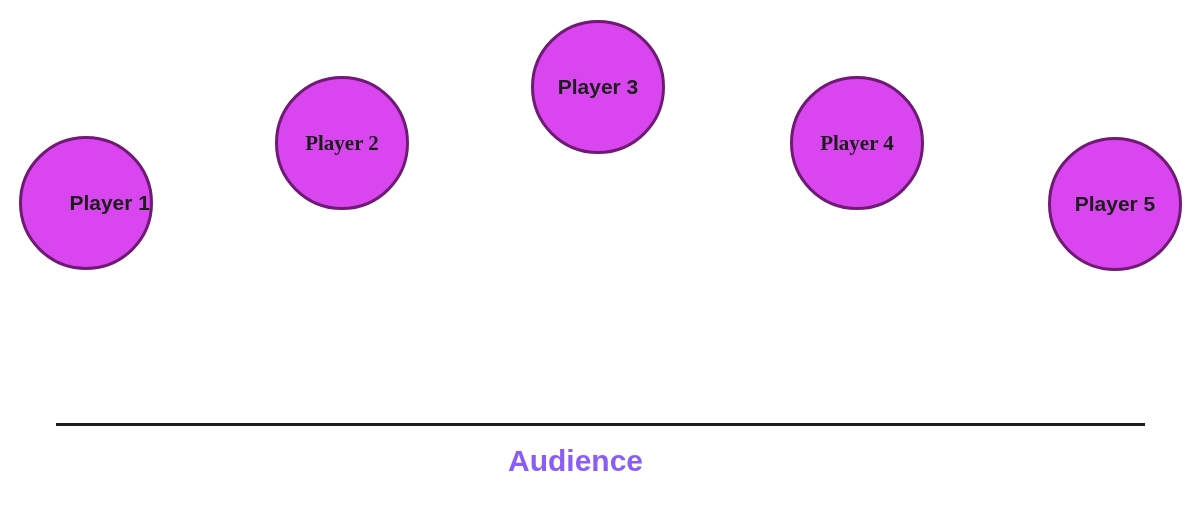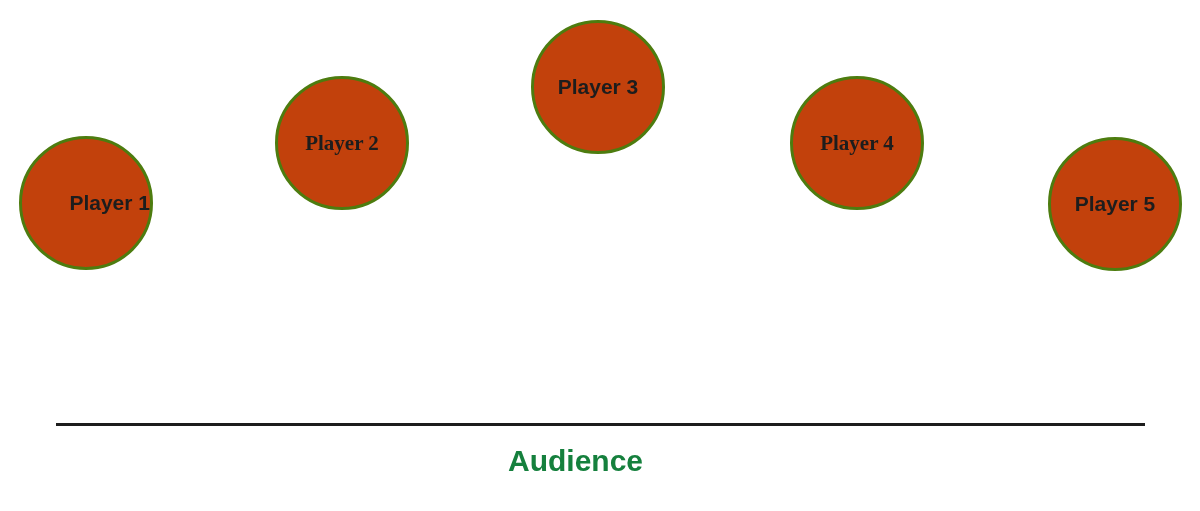--- a/index.html
+++ b/index.html
@@ -16,23 +16,23 @@
   }
   .stage {
     position: absolute;
     inset: 0;
   }
   .player-circle {
     position: absolute;
     width: 134px;
     height: 134px;
     box-sizing: border-box;
-    border: 3px solid #4d7c0f;
+    border: 3px solid #701a75;
     border-radius: 50%;
-    background: #c2410c;
+    background: #d946ef;
     display: flex;
     align-items: center;
     justify-content: center;
   }
   .player-label {
     color: #1d1d1d;
     font-size: 21px;
     font-weight: 700;
     letter-spacing: 0px;
     white-space: nowrap;
@@ -49,21 +49,21 @@
     width: 1089px;
     height: 3px;
     background: #1d1d1d;
   }
   .audience-label {
     position: absolute;
     left: 0;
     top: 444px;
     width: 1151px;
     text-align: center;
-    color: #15803d;
+    color: #8b5cf6;
     font-size: 30px;
     font-weight: 700;
   }
 </style>
 </head>
 <body>
 
 <div class="stage">
 
   <div class="player-circle pos-1">

